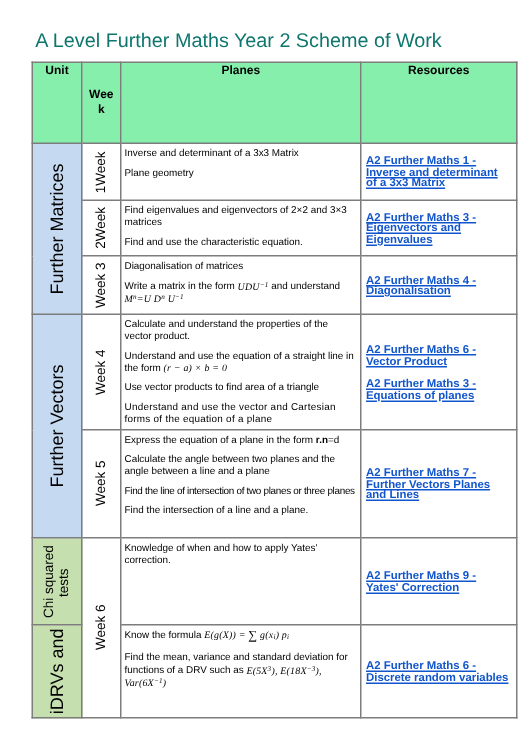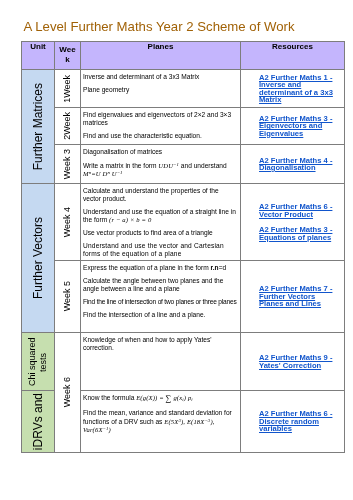--- a/index.html
+++ b/index.html
@@ -1,37 +1,37 @@
 <!DOCTYPE html>
 <html><head>
 <meta charset="utf-8">
 <title>A Level Further Maths Year 2 Scheme of Work</title>
 <style>
   html,body{margin:0;padding:0;background:#ffffff;}
   body{width:353px;height:500px;font-family:"Liberation Sans",sans-serif;color:#000;}
   .page{position:relative;width:353px;height:500px;overflow:hidden;background:#fff;}
-  .title{position:absolute;left:0;top:19px;width:318px;text-align:center;font-size:13.2px;line-height:1.2;color:#a16207;}
+  .title{position:absolute;left:0;top:19px;width:318px;text-align:center;font-size:13.2px;line-height:1.2;color:#0f766e;}
   table.sow{position:absolute;left:21px;top:41px;width:323px;border-collapse:collapse;table-layout:fixed;}
   table.sow td,table.sow th{border:1px solid #7d7d7d;vertical-align:top;}
-  thead th{background:#c4b5fd;text-align:center;font-size:8px;font-weight:bold;padding:0 1px;vertical-align:middle;height:21px;line-height:1.2;}
-  thead th.hw{padding:3px 3px;word-break:break-all;overflow-wrap:anywhere;}
+  thead th{background:#86efac;text-align:center;font-size:8px;font-weight:bold;padding:0 1px;vertical-align:middle;height:21px;line-height:1.2;}
+  thead th.hw{padding:16px 3px;word-break:break-all;overflow-wrap:anywhere;}
   table.sow td.unit{padding:0;text-align:center;height:1px;}
   .rotbox{height:100%;min-height:100%;display:flex;align-items:center;justify-content:center;overflow:hidden;}
   .rot{writing-mode:vertical-rl;transform:rotate(180deg);white-space:nowrap;text-align:center;}
   table.sow td.unit .rot{font-size:12px;line-height:1.18;}
   table.sow td.unit .rot.small{font-size:9px;}
   table.sow td.unit .rot.wrap{white-space:normal;max-height:52px;}
   table.sow td.week{padding:0;text-align:center;height:1px;}
   table.sow td.week .rot{font-size:9px;line-height:1.18;}
   table.sow td.content{padding:3px 2px 2px 2px;font-size:6.6px;line-height:7.8px;}
   table.sow td.content p{margin:0 0 5.3px 0;}
   table.sow td.content p.fit{letter-spacing:-0.2px;}
   table.sow td.content p.loose{letter-spacing:0.18px;}
   table.sow td.res{padding:3px 3px 3px 3px;font-size:7.6px;line-height:7.5px;vertical-align:middle;}
-  table.sow td.res p{margin:0 0 8px 15px;}
+  table.sow td.res p{margin:0 0 8px 0;}
   table.sow td.res p:last-child,table.sow td.content p:last-child{margin-bottom:0;}
   td.res a{color:#1155cc;font-weight:bold;text-decoration:underline;}
   .blue{background:#c5d9f1}.green{background:#c6dfaf}
   .m{font-family:"Liberation Serif",serif;font-style:italic;letter-spacing:0.15px;}
   .m sup{font-size:0.72em;vertical-align:0.38em;font-style:italic;}
   .m sub{font-size:0.72em;vertical-align:-0.22em;font-style:italic;}
   .m .big{font-style:normal;font-size:1.25em;vertical-align:-0.12em;}
 </style>
 </head>
 <body>

